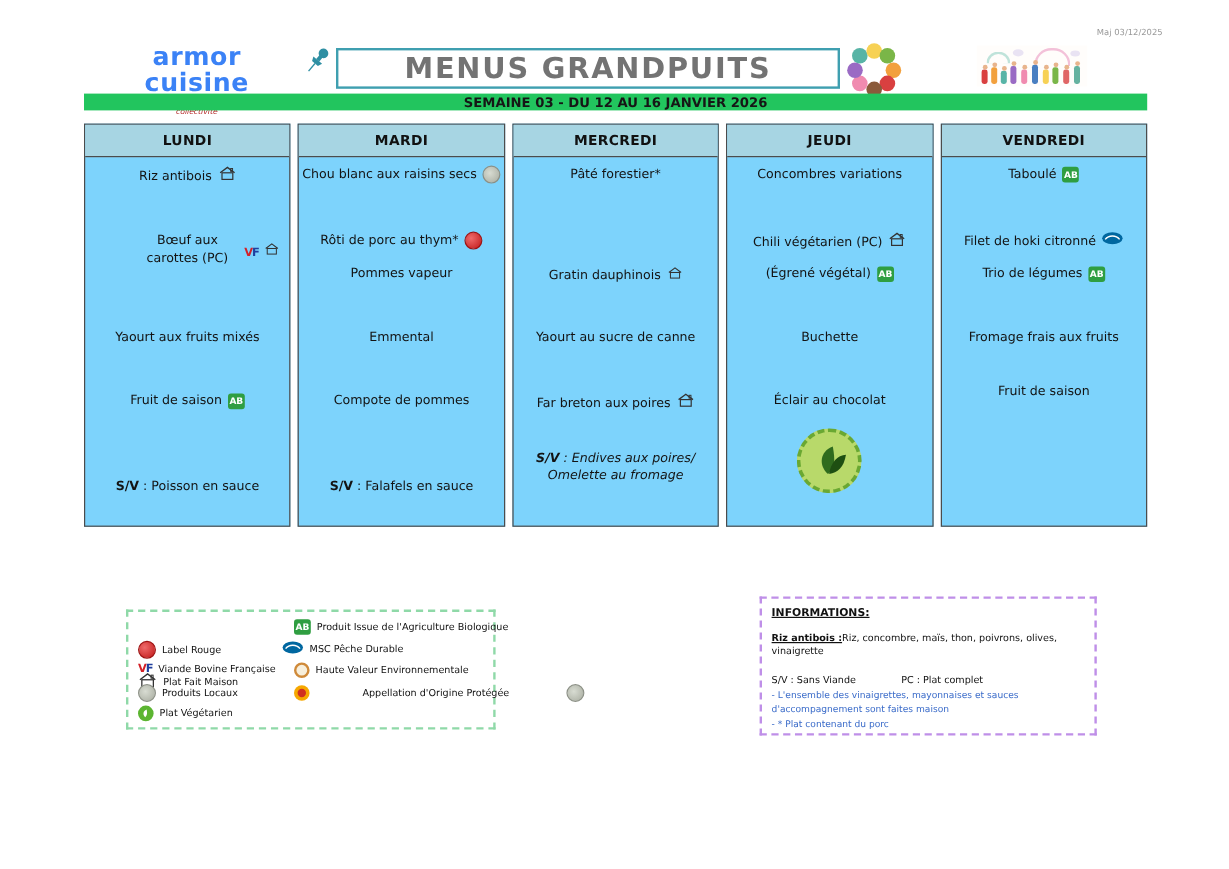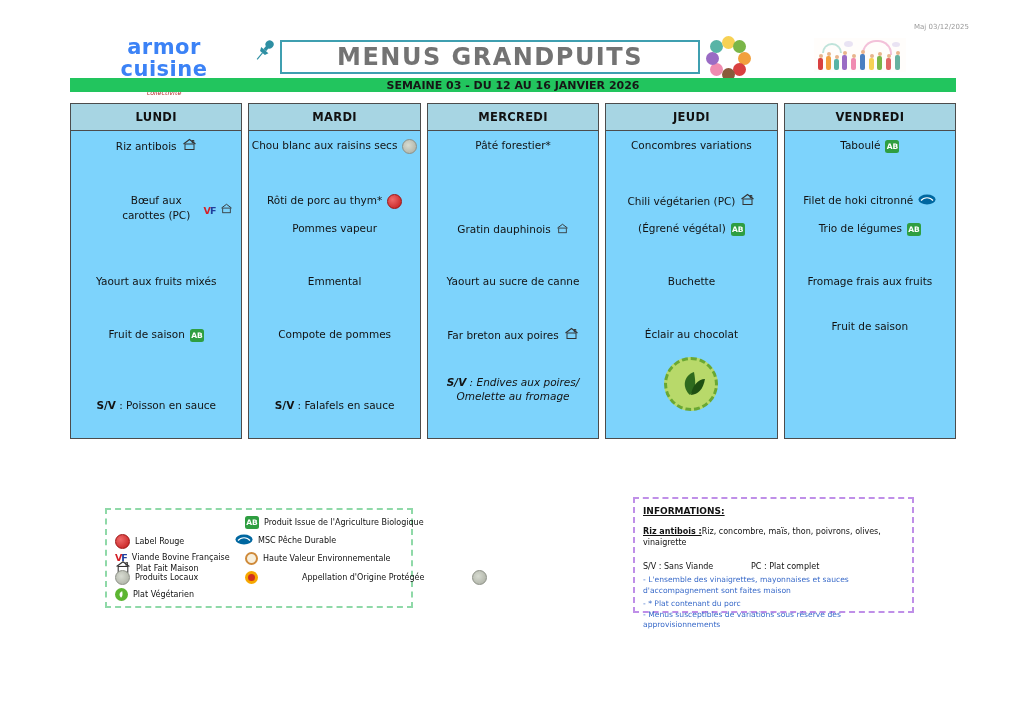--- a/index.html
+++ b/index.html
@@ -296,16 +296,15 @@
     <div class="info-title">INFORMATIONS:</div>
     <div class="info-line">
       <span class="info-label">Riz antibois :</span><span>Riz, concombre, maïs, thon, poivrons, olives, vinaigrette</span>
     </div>
     <div class="defs">
       <span>S/V : Sans Viande</span>
       <span>PC : Plat complet</span>
     </div>
     <div class="note">- L'ensemble des vinaigrettes, mayonnaises et sauces d'accompagnement sont faites maison</div>
     <div class="note" style="margin-top:3px;">- * Plat contenant du porc</div>
-    <div class="note">- Menus susceptibles de variations sous réserve des approvisionnements</div>
   </div>
 
 </div>
 
 </body></html>

